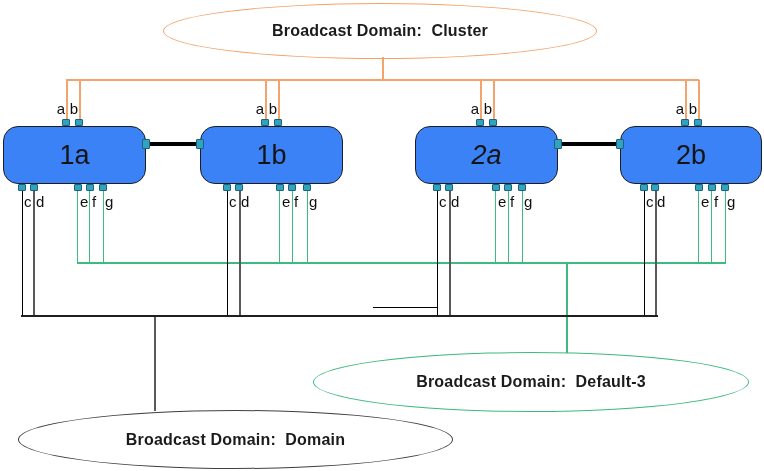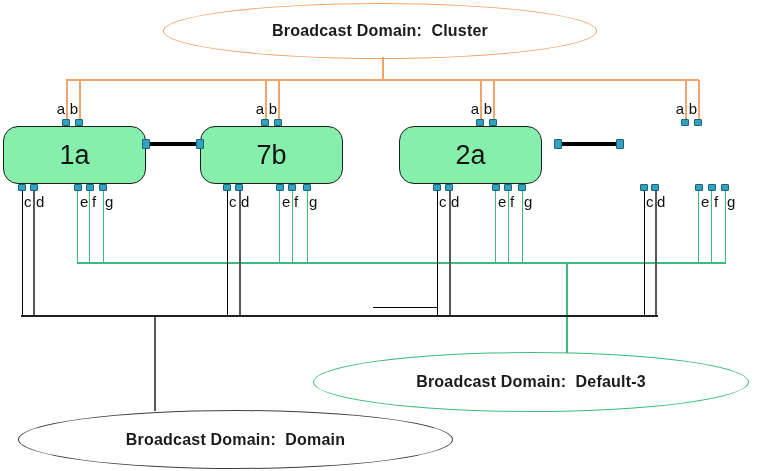--- a/index.html
+++ b/index.html
@@ -4,21 +4,21 @@
 <style>
   html,body { margin:0; padding:0; background:#fff; }
   .canvas { position:relative; width:764px; height:471px; background:#ffffff;
             font-family:"Liberation Sans", sans-serif; overflow:hidden; }
   .ellipse { position:absolute; border-radius:50%; display:flex; align-items:center;
              justify-content:center; background:#fff0;font-weight:bold; }
   .ellipse.cluster  { border:1.5px solid #F2A46C; }
   .ellipse.default1 { border:1.5px solid #3DBA7E; }
   .ellipse.default  { border:1.4px solid #404040; }
   .elbl { font-size:16px; color:#1b1b1b; white-space:pre; letter-spacing:0.2px; }
-  .node { position:absolute; top:126px; height:58px; background:#86efac;
+  .node { position:absolute; top:126px; height:58px; background:#3b82f6;
           border:1.7px solid #1E1E1E; border-radius:15px; box-sizing:border-box;
           display:flex; align-items:center; justify-content:center; }
   .nlbl { font-size:27px; color:#141414; }
   .port { position:absolute; width:8px; height:7px; background:#31A2C0;
           border:1px solid #1A6378; border-radius:1px; box-sizing:border-box; }
   .pside { position:absolute; width:8px; height:10px; background:#31A2C0;
            border:1px solid #1A6378; border-radius:1px; box-sizing:border-box; }
   .pl { position:absolute; font-size:15px; color:#101010; line-height:17px; }
   .plr { width:12px; text-align:right; }
   .ln { position:absolute; }
@@ -71,24 +71,27 @@
   <div class="ln bus" style="left:21px; top:315px; width:637px; height:2.2px;"></div>
   <div class="ln cd" style="left:154px; top:317px; width:2px; height:94px;"></div>
 
   <div class="ln ck" style="left:148px; top:142px; width:52px; height:4px;"></div>
   <div class="ln ck" style="left:558px; top:142px; width:62px; height:4px;"></div>
 
   <div class="node" style="left:3px; width:143px;">
     <span class="nlbl">1a</span>
   </div>
   <div class="node" style="left:200px; width:143px;">
-    <span class="nlbl">7b</span>
+    <span class="nlbl">1b</span>
   </div>
-  <div class="node" style="left:399px; width:143px;">
+  <div class="node" style="left:415px; width:143px;font-style:italic;">
     <span class="nlbl">2a</span>
+  </div>
+  <div class="node" style="left:620px; width:142px;">
+    <span class="nlbl">2b</span>
   </div>
 
   <div class="pside" style="left:142px; top:139px;"></div>
   <div class="pside" style="left:196px; top:139px;"></div>
   <div class="pside" style="left:554px; top:139px;"></div>
   <div class="pside" style="left:616px; top:139px;"></div>
 
   <div class="port" style="left:62px; top:119px;"></div>
   <div class="port" style="left:75px; top:119px;"></div>
   <div class="port" style="left:261px; top:119px;"></div>

